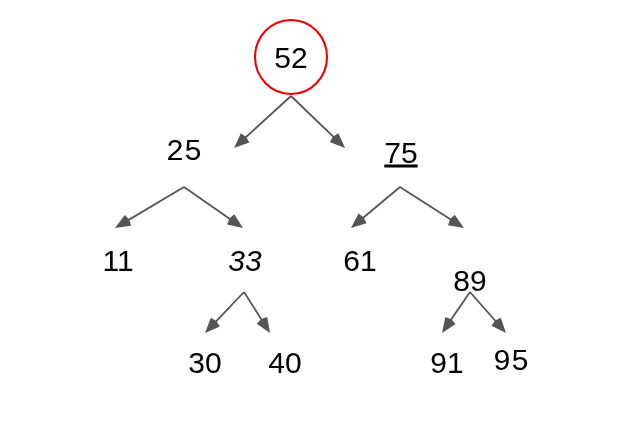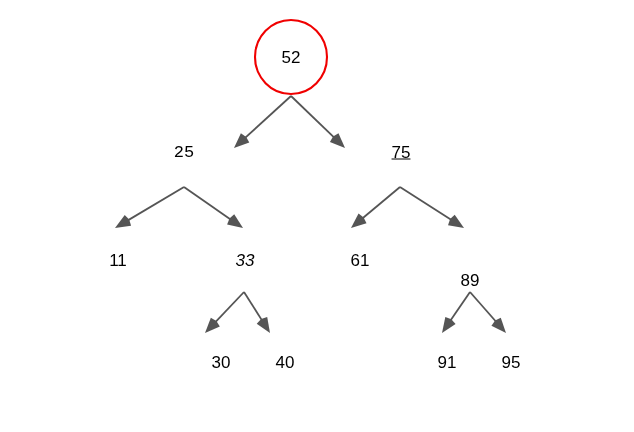--- a/index.html
+++ b/index.html
@@ -20,21 +20,21 @@
   #tree-svg {
     position: absolute;
     left: 0;
     top: 0;
     width: 634px;
     height: 432px;
   }
   .node-label {
     position: absolute;
     font-family: "Liberation Sans", sans-serif;
-    font-size: 17px;
+    font-size: 30px;
     line-height: 27px;
     color: #000000;
     text-align: right;
     white-space: nowrap;
     transform: translate(-50%, -50%);
     letter-spacing: 0px;
   }
   .edge-line {
     stroke: #555555;
     stroke-width: 1.8;
@@ -84,19 +84,19 @@
   </svg>
 
   <div id="labels-layer">
       <div class="node-label" style="left: 291px; top: 57px;">52</div>
       <div class="node-label" style="left: 184px; top: 152px; font-family: Liberation Mono, monospace;">25</div>
       <div class="node-label" style="left: 401px; top: 152px; text-decoration: underline;">75</div>
       <div class="node-label" style="left: 118px; top: 260px;">11</div>
       <div class="node-label" style="left: 245px; top: 260px; font-style: italic;">33</div>
       <div class="node-label" style="left: 360px; top: 260px;">61</div>
       <div class="node-label" style="left: 470px; top: 260px; margin-top: 20px;">89</div>
-      <div class="node-label" style="left: 205px; top: 362px; margin-left: 16px;">30</div>
+      <div class="node-label" style="left: 205px; top: 362px;">30</div>
       <div class="node-label" style="left: 285px; top: 362px;">40</div>
       <div class="node-label" style="left: 447px; top: 362px;">91</div>
-      <div class="node-label" style="left: 511px; top: 362px;">95</div>
+      <div class="node-label" style="left: 511px; top: 362px; font-family: Liberation Mono, monospace;">95</div>
     </div>
 
 </div>
 
 </body></html>

